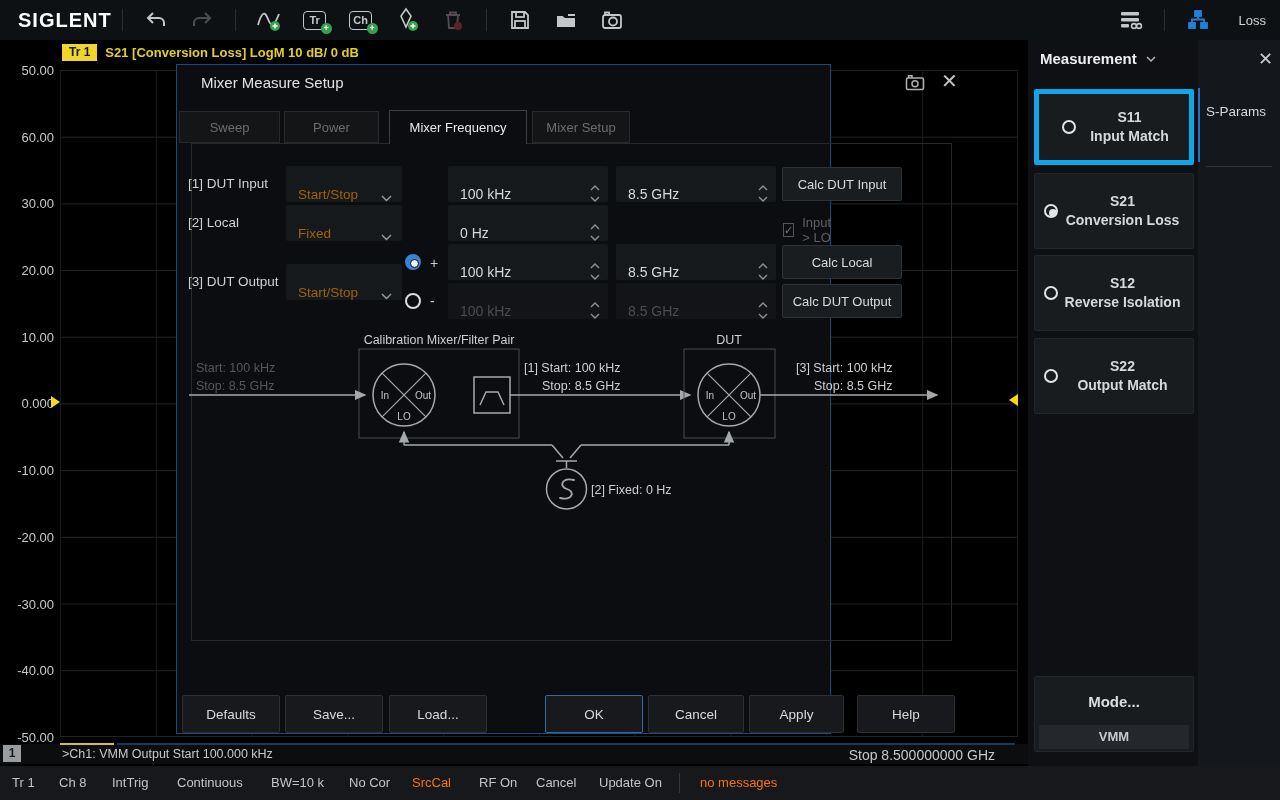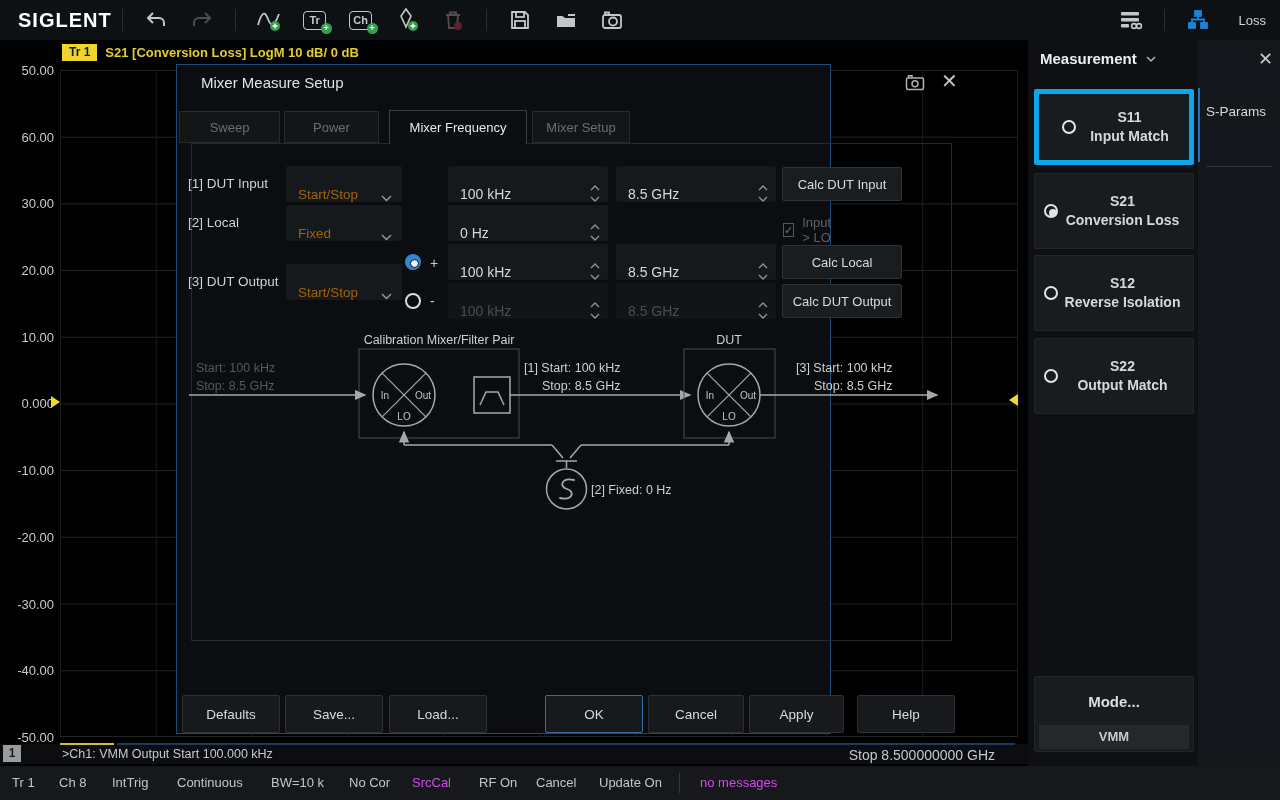--- a/index.html
+++ b/index.html
@@ -44,21 +44,21 @@
   .ch-badge { position:absolute; left:3px; top:1px; width:18px; height:17px; background:#9a9da0;
               color:#17191c; font-size:12px; font-weight:bold; text-align:center; line-height:17px; }
   .status-left { position:absolute; left:62px; top:3px; font-size:12.5px; color:#c6c9cc; }
   .status-right { position:absolute; right:33px; top:3px; font-size:14px; color:#c6c9cc; }
   .strip-line-yellow { position:absolute; left:60px; top:-1px; width:54px; height:2px; background:#cfc03a; }
   .strip-line-blue { position:absolute; left:117px; top:-1px; width:898px; height:2px; background:#173a63; }
 
   
   #bottom-bar { position:absolute; left:0; top:766px; width:1280px; height:34px; background:#16181b; }
   .bb-item { position:absolute; top:9px; font-size:13px; color:#c2c6ca; }
-  .bb-item.dim, .bb-msg { color:#d946ef; }
+  .bb-item.dim, .bb-msg { color:#f97316; }
   .bb-sep { position:absolute; left:679px; top:7px; width:1px; height:20px; background:#34383c; }
   .bb-msg { position:absolute; left:700px; top:9px; font-size:13px; }
 
   
   #sidebar { position:absolute; left:1028px; top:40px; width:252px; height:726px; background:#14171b; }
   #sidebar-panel { position:absolute; left:0; top:0; width:170px; height:726px; background:#0e1013; }
   .sb-header { position:absolute; left:12px; top:10px; font-size:15px; font-weight:bold; color:#eceeef;
                display:flex; align-items:center; }
   .sb-close { position:absolute; left:230px; top:8px; font-size:18px; color:#c6c8ca; }
   .sb-card { position:absolute; left:6px; width:160px; height:76px; background:#191c1f;

